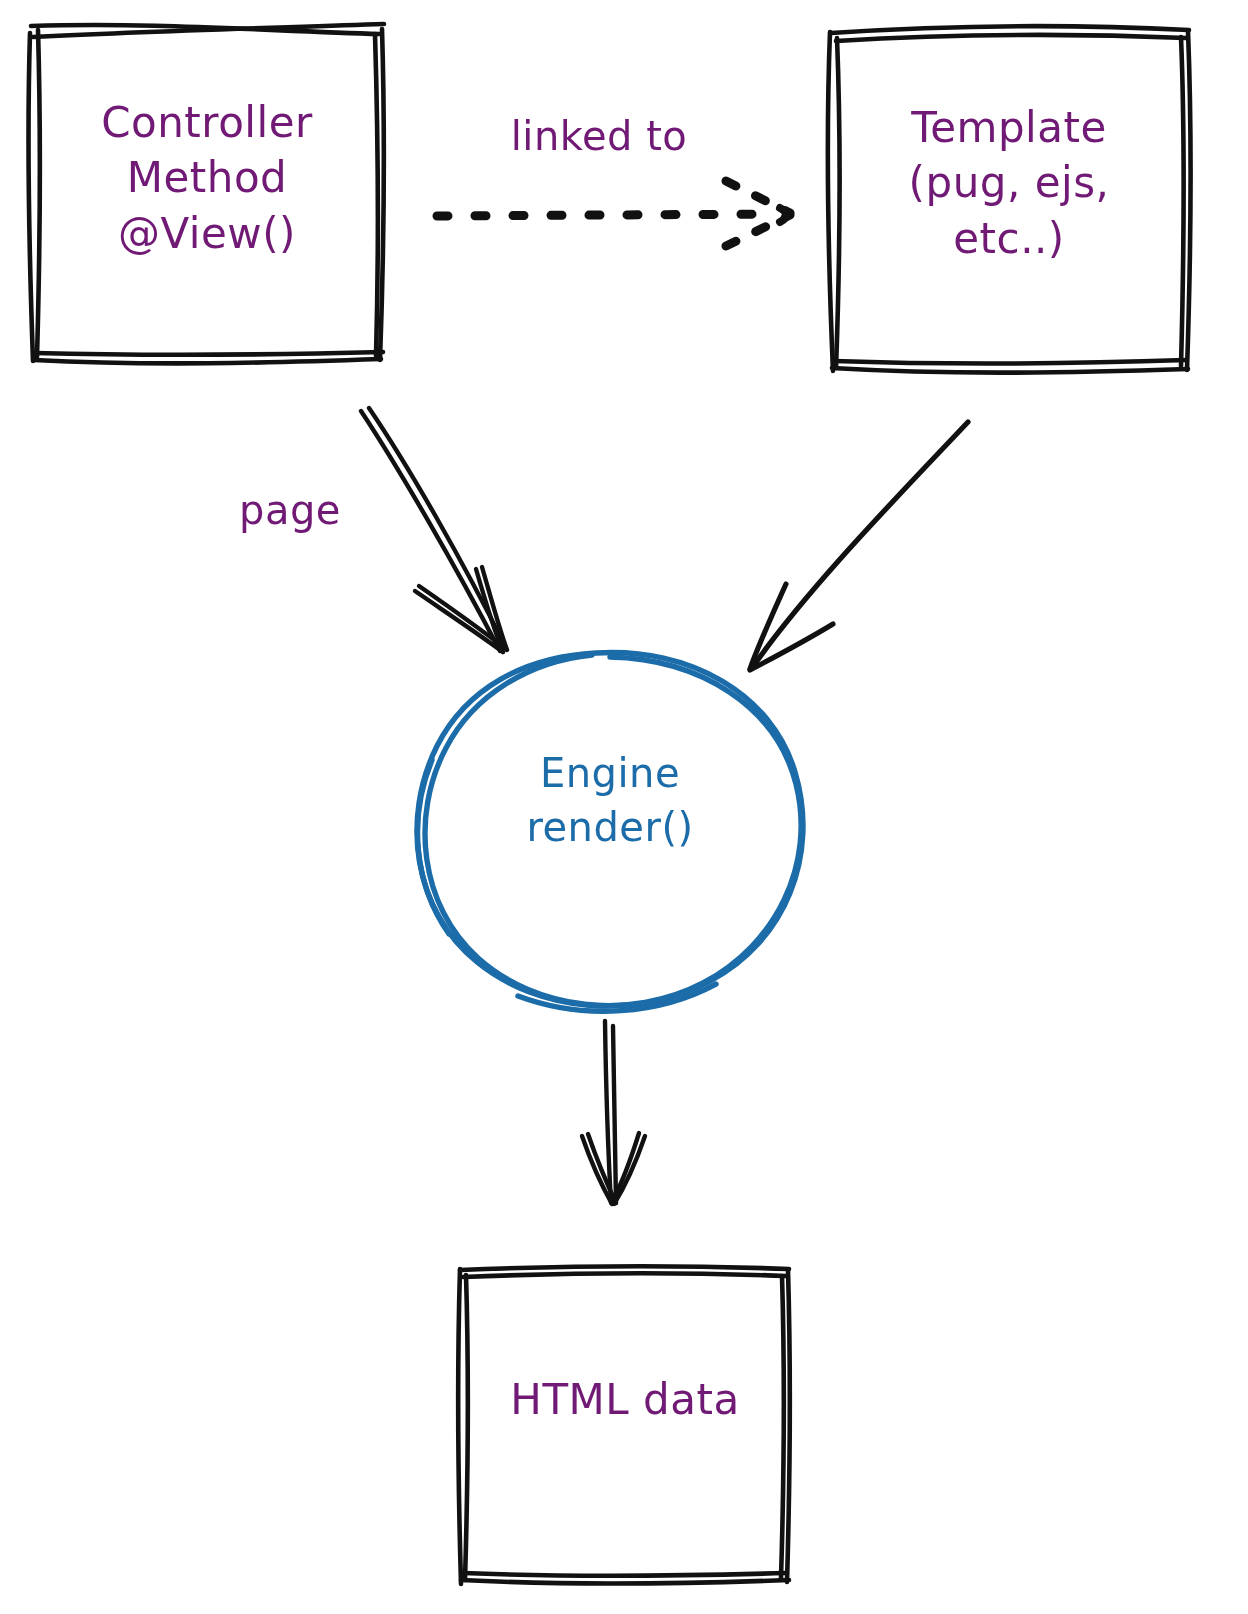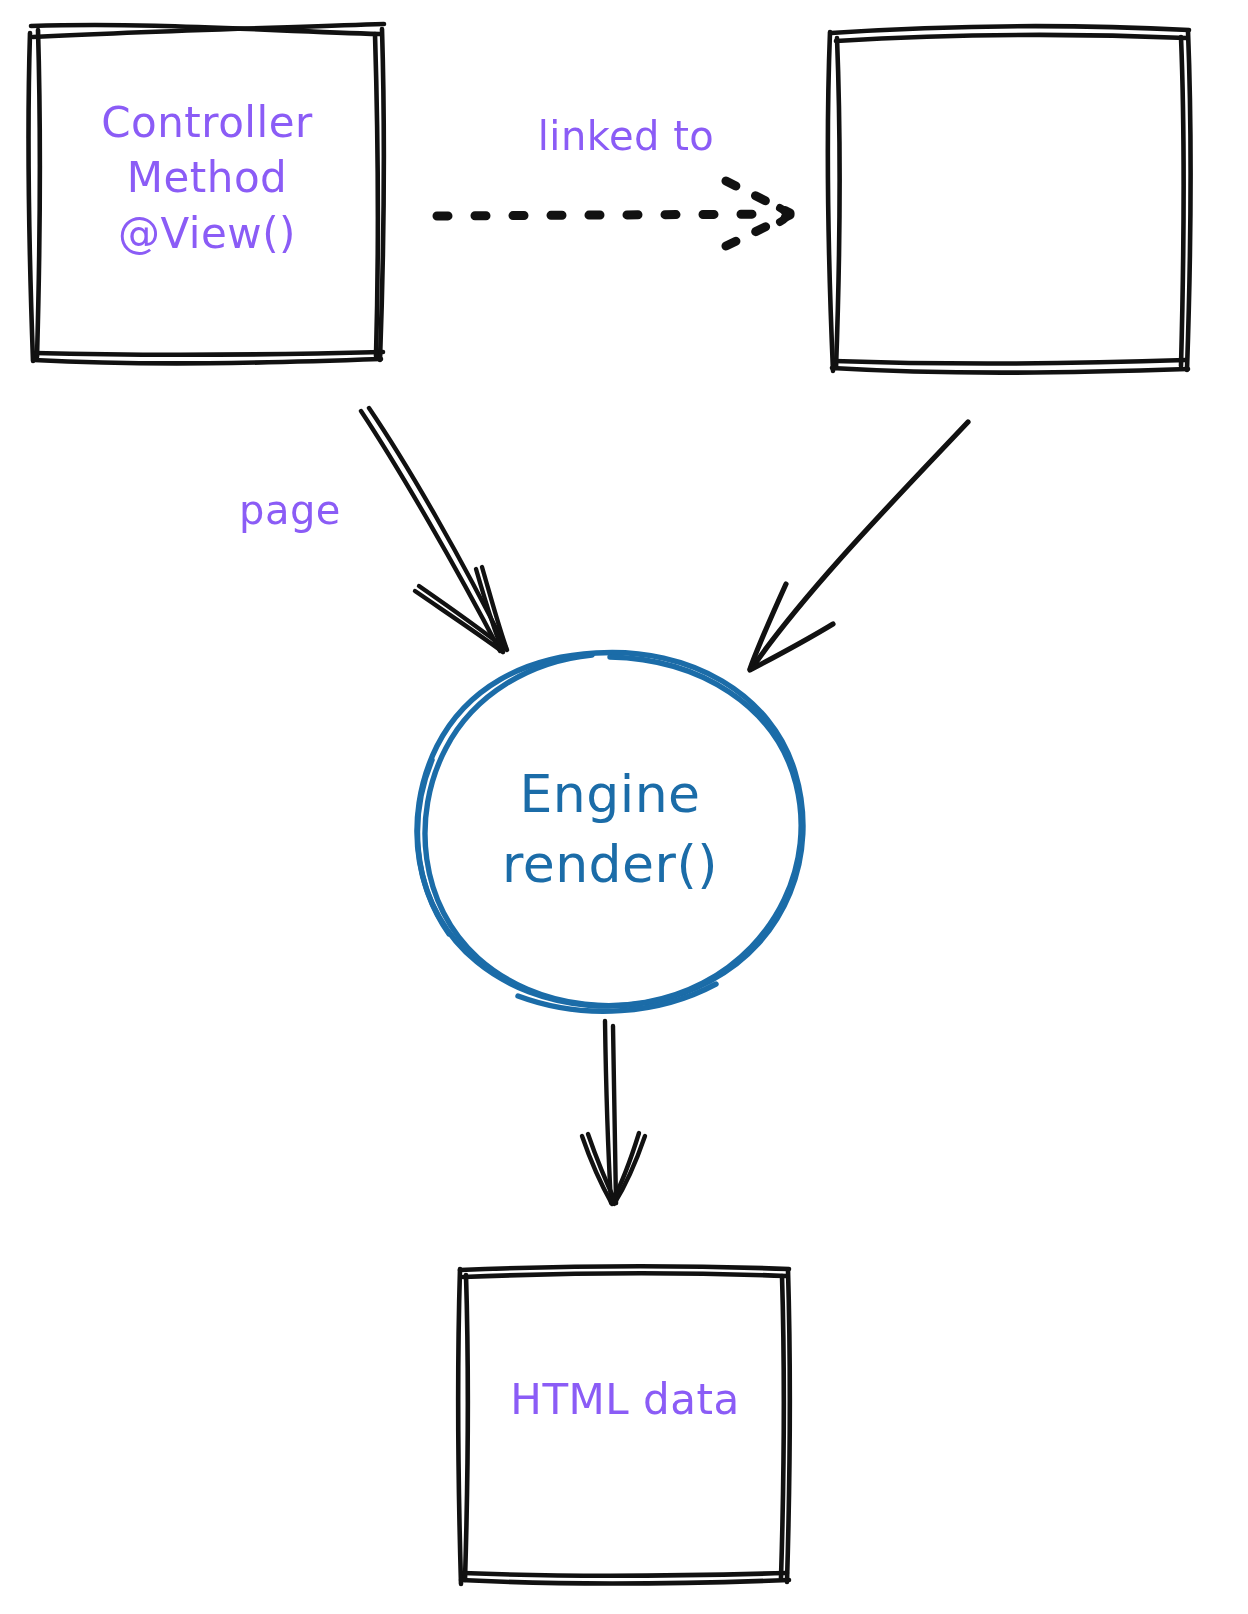--- a/index.html
+++ b/index.html
@@ -20,51 +20,50 @@
   #sketch {
     position: absolute;
     top: 0;
     left: 0;
     width: 1248px;
     height: 1614px;
   }
   .label {
     position: absolute;
     font-family: "DejaVu Sans", sans-serif;
-    color: #8b5cf6;
+    color: #701a75;
     text-align: center;
     line-height: 1.32;
     white-space: pre;
     letter-spacing: 0.5px;
     user-select: none;
   }
   .node-label {
     font-size: 42px;
   }
   .edge-label {
     font-size: 40px;
   }
   .circle-label {
-    font-size: 52px;
+    font-size: 40px;
     color: #1b6ca8;
     line-height: 1.35;
-    margin-top: 13px;
   }
   #controller-label {
     left: 28px;
     top: 95px;
     width: 358px;
   }
   #template-label {
     left: 828px;
     top: 100px;
     width: 362px;
   }
   #linkedto-label {
-    left: 476px;
+    left: 449px;
     top: 110px;
     width: 300px;
   }
   #data-label {
     left: 200px;
     top: 484px;
     width: 180px;
   }
   #engine-label {
     left: 438px;
@@ -164,20 +163,23 @@
       <path d="M788,1270 C791,1372 790,1480 787,1582"></path>
       <path d="M782,1276 C785,1375 784,1480 781,1578"></path>
     </g>
 
   </svg>
 
   <div class="label node-label" id="controller-label">Controller
 Method
 @View()</div>
 
+  <div class="label node-label" id="template-label">Template
+(pug, ejs,
+etc..)</div>
 
   <div class="label edge-label" id="linkedto-label">linked to</div>
 
   <div class="label edge-label" id="data-label">page</div>
 
   <div class="label circle-label" id="engine-label">Engine
 render()</div>
 
   <div class="label node-label" id="html-label">HTML data</div>
 

